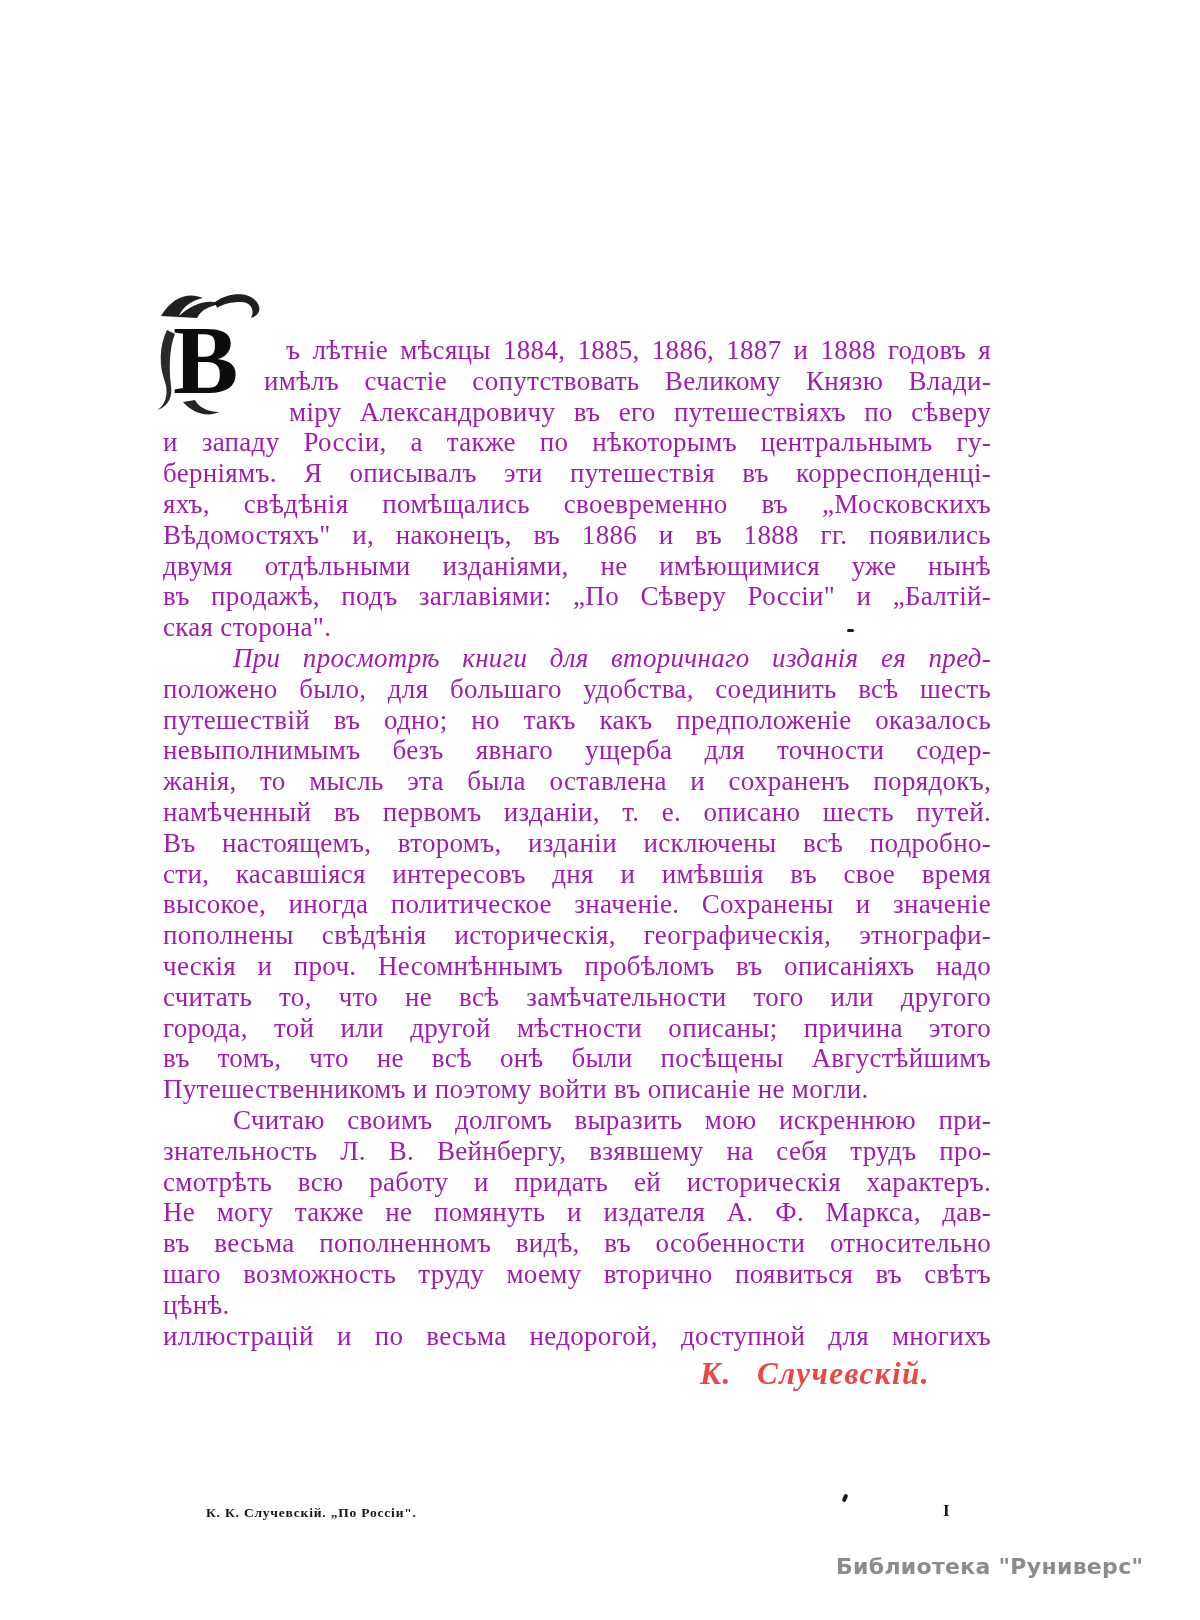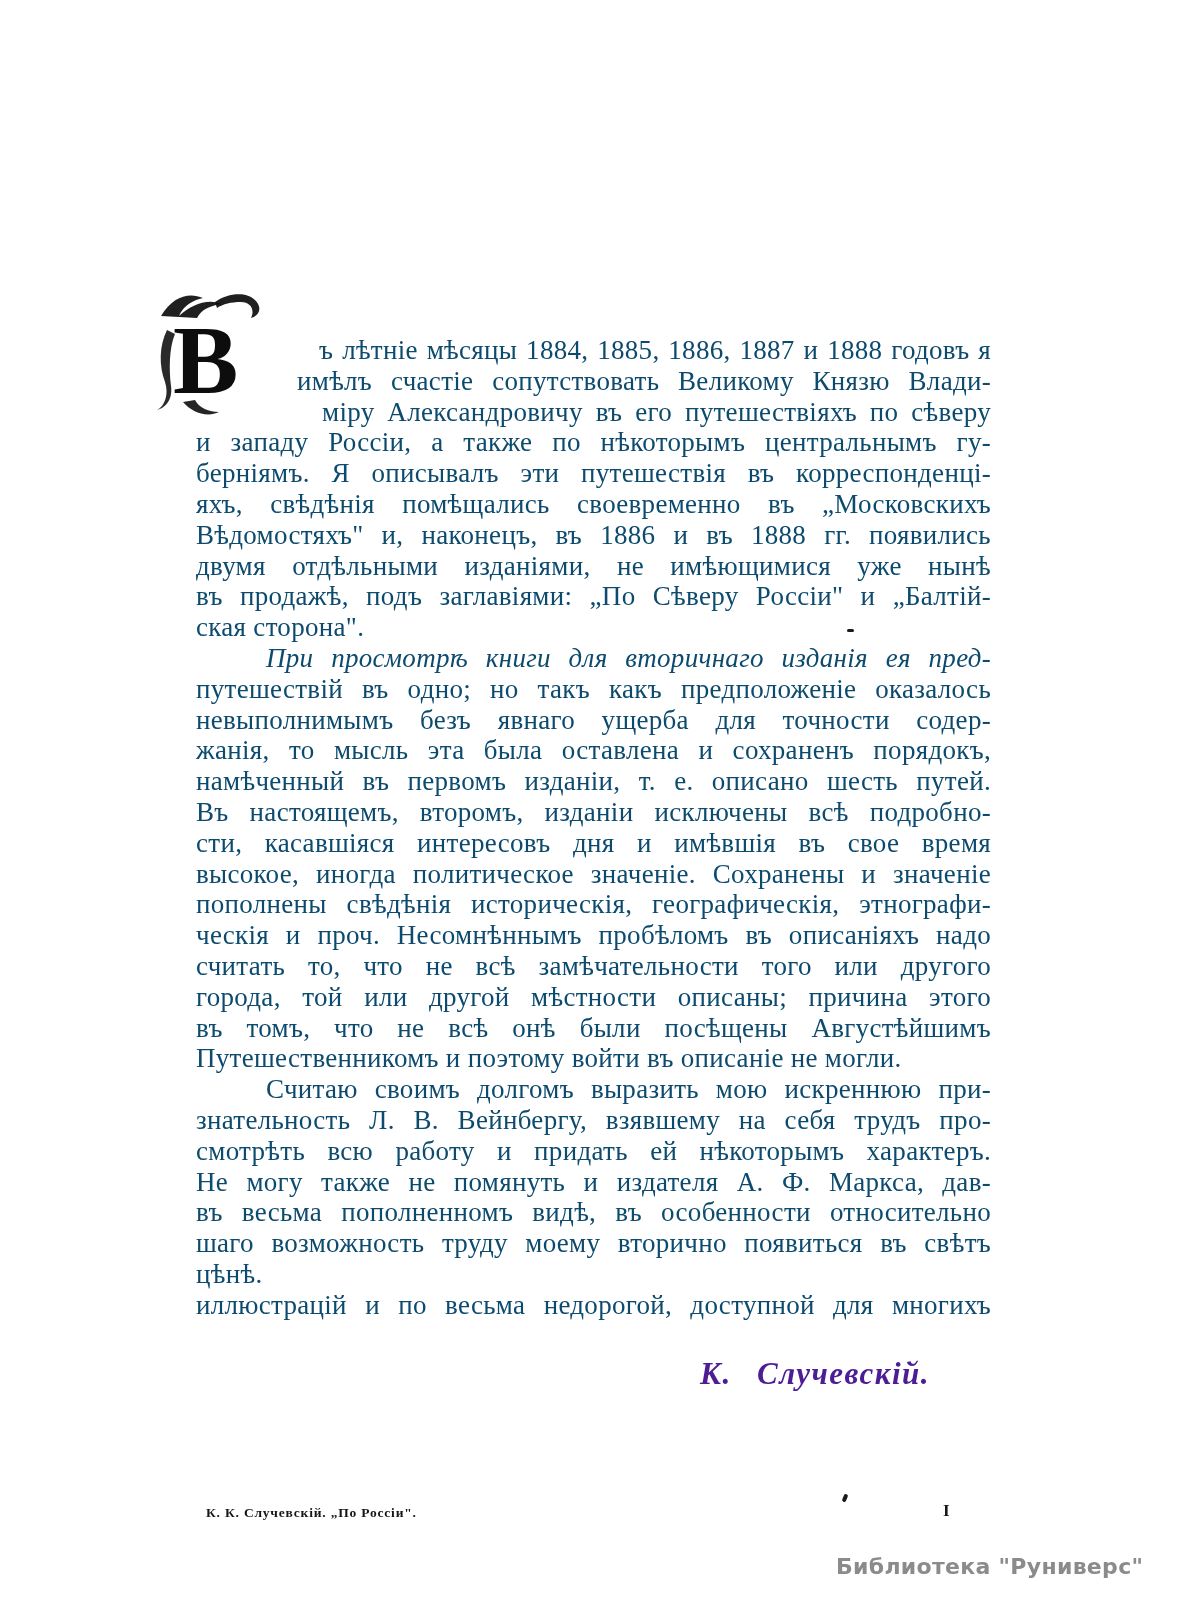--- a/index.html
+++ b/index.html
@@ -25,22 +25,21 @@
     width: 828px;
   }
   .line {
     height: 30.8px;
     line-height: 30.8px;
     font-size: 27px;
     letter-spacing: 0.3px;
     white-space: nowrap;
     text-align: justify;
     text-align-last: justify;
-    color: #0c4a6e;
-    margin-left: 33px;
+    color: #a21caf;
   }
   .line.last {
     text-align-last: left;
   }
   .dropcap {
     position: absolute;
     left: 155px;
     top: 290px;
     width: 112px;
     height: 132px;
@@ -49,21 +48,21 @@
     position: absolute;
     left: 690px;
     top: 1356px;
     width: 250px;
     font-style: italic;
     font-weight: bold;
     font-size: 31px;
     letter-spacing: 1.5px;
     word-spacing: 16px;
     text-align: center;
-    color: #4c1d95;
+    color: #ef4444;
   }
   .footer-left {
     position: absolute;
     left: 206px;
     top: 1505px;
     font-size: 13.5px;
     font-weight: bold;
     letter-spacing: 0.8px;
     color: #161616;
   }
@@ -125,36 +124,37 @@
       <div class="line" style="padding-left: 101px;">имѣлъ счастіе сопутствовать Великому Князю Влади-</div>
       <div class="line" style="padding-left: 126px;">міру Александровичу въ его путешествіяхъ по сѣверу</div>
       <div class="line">и западу Россіи, а также по нѣкоторымъ центральнымъ гу-</div>
       <div class="line">берніямъ. Я описывалъ эти путешествія въ корреспонденці-</div>
       <div class="line">яхъ, свѣдѣнія помѣщались своевременно въ „Московскихъ</div>
       <div class="line">Вѣдомостяхъ" и, наконецъ, въ 1886 и въ 1888 гг. появились</div>
       <div class="line">двумя отдѣльными изданіями, не имѣющимися уже нынѣ</div>
       <div class="line">въ продажѣ, подъ заглавіями: „По Сѣверу Россіи" и „Балтій-</div>
       <div class="line last">ская сторона".</div>
       <div class="line" style="padding-left: 70px; font-style: italic;">При просмотрѣ книги для вторичнаго изданія ея пред-</div>
+      <div class="line">положено было, для большаго удобства, соединить всѣ шесть</div>
       <div class="line">путешествій въ одно; но такъ какъ предположеніе оказалось</div>
       <div class="line">невыполнимымъ безъ явнаго ущерба для точности содер-</div>
       <div class="line">жанія, то мысль эта была оставлена и сохраненъ порядокъ,</div>
       <div class="line">намѣченный въ первомъ изданіи, т. е. описано шесть путей.</div>
       <div class="line">Въ настоящемъ, второмъ, изданіи исключены всѣ подробно-</div>
       <div class="line">сти, касавшіяся интересовъ дня и имѣвшія въ свое время</div>
       <div class="line">высокое, иногда политическое значеніе. Сохранены и значеніе</div>
       <div class="line">пополнены свѣдѣнія историческія, географическія, этнографи-</div>
       <div class="line">ческія и проч. Несомнѣннымъ пробѣломъ въ описаніяхъ надо</div>
       <div class="line">считать то, что не всѣ замѣчательности того или другого</div>
       <div class="line">города, той или другой мѣстности описаны; причина этого</div>
       <div class="line">въ томъ, что не всѣ онѣ были посѣщены Августѣйшимъ</div>
       <div class="line last">Путешественникомъ и поэтому войти въ описаніе не могли.</div>
       <div class="line" style="padding-left: 70px;">Считаю своимъ долгомъ выразить мою искреннюю при-</div>
       <div class="line">знательность Л. В. Вейнбергу, взявшему на себя трудъ про-</div>
-      <div class="line">смотрѣть всю работу и придать ей нѣкоторымъ характеръ.</div>
+      <div class="line">смотрѣть всю работу и придать ей историческія характеръ.</div>
       <div class="line">Не могу также не помянуть и издателя А. Ф. Маркса, дав-</div>
       <div class="line">въ весьма пополненномъ видѣ, въ особенности относительно</div>
       <div class="line">шаго возможность труду моему вторично появиться въ свѣтъ</div>
       <div class="line last">цѣнѣ.</div>
       <div class="line">иллюстрацій и по весьма недорогой, доступной для многихъ</div>
     </div>
 
   <div class="signature">К. Случевскій.</div>
 
   <div class="footer-left">К. К. Случевскій. „По Россіи".</div>

